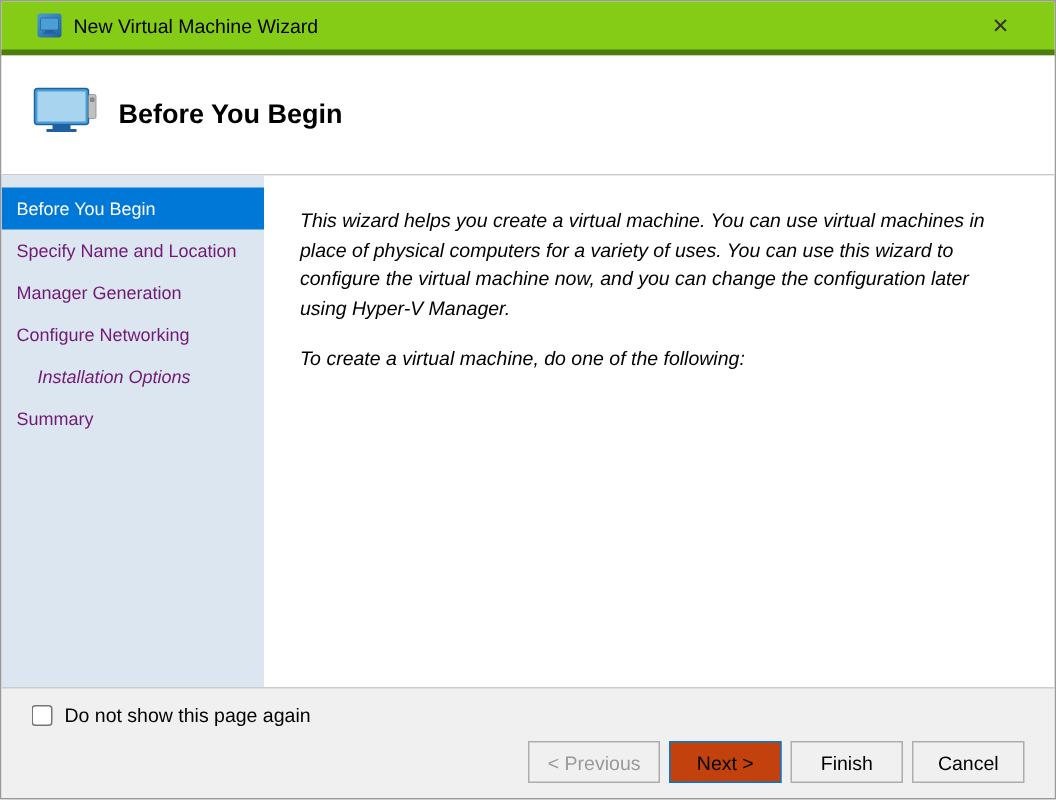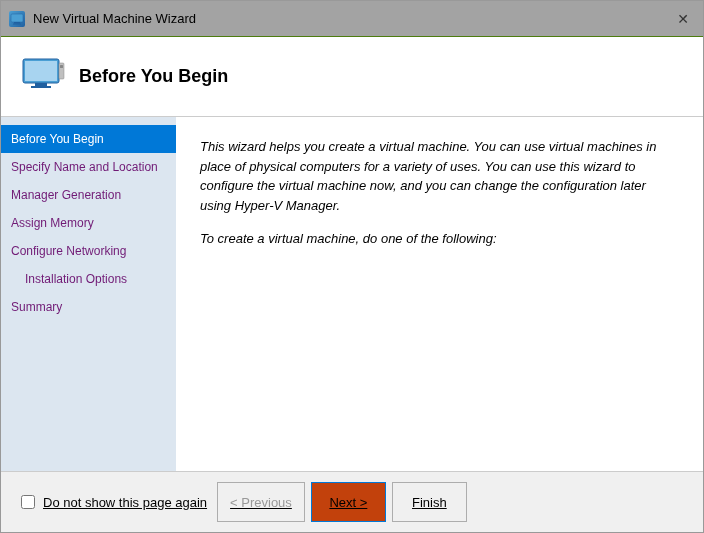--- a/index.html
+++ b/index.html
@@ -17,26 +17,26 @@
     .window {
       width: 704px;
       height: 533px;
       background: #ffffff;
       border: 1px solid #999;
       display: flex;
       flex-direction: column;
       box-shadow: 2px 2px 8px rgba(0,0,0,0.3);
     }
     .title-bar {
-      background: #a3a3a3;
-      border-bottom: 1px solid #4d7c0f;
+      background: #84cc16;
+      border-bottom: 4px solid #4d7c0f;
       display: flex;
       align-items: center;
       justify-content: space-between;
-      padding: 6px 8px;
+      padding: 6px 24px;
       height: 36px;
     }
     .title-bar-left {
       display: flex;
       align-items: center;
       gap: 8px;
     }
     .title-icon {
       width: 16px;
       height: 16px;
@@ -96,20 +96,21 @@
       color: #701a75;
       font-size: 12px;
       line-height: 1.5;
     }
     .sidebar-item.active {
       background: #0078d7;
       color: #ffffff;
     }
     .sidebar-item.sub {
       padding-left: 24px;
+      font-style: italic;
     }
     .main-content {
       flex: 1;
       padding: 20px 24px;
       overflow-y: auto;
       background: #ffffff;
       font-style: italic;
     }
     .main-content p {
       margin-bottom: 14px;
@@ -123,41 +124,40 @@
     .bullet-list li {
       margin-bottom: 6px;
       line-height: 1.5;
       color: #000;
     }
     .bottom-section {
       border-top: 1px solid #ccc;
       background: #f0f0f0;
       padding: 10px 20px;
       display: flex;
-      flex-direction: row;
+      flex-direction: column;
       gap: 10px;
-      text-decoration: underline;
     }
     .checkbox-row {
       display: flex;
       align-items: center;
       gap: 8px;
     }
     .checkbox-row input[type="checkbox"] {
       width: 14px;
       height: 14px;
     }
     .button-row {
       display: flex;
       justify-content: flex-end;
       gap: 6px;
     }
     .btn {
       min-width: 75px;
-      height: 40px;
+      height: 28px;
       padding: 0 12px;
       font-size: 13px;
       border: 1px solid #adadad;
       background: #f0f0f0;
       cursor: pointer;
       color: #000;
     }
     .btn:disabled {
       color: #999;
       cursor: default;
@@ -204,37 +204,37 @@
     </div>
     <h1 class="header-title">Before You Begin</h1>
   </div>
 
   <div class="content-area">
 
     <div class="sidebar">
     <div class="sidebar-item active">Before You Begin</div>
         <div class="sidebar-item">Specify Name and Location</div>
         <div class="sidebar-item">Manager Generation</div>
-        <div class="sidebar-item">Assign Memory</div>
         <div class="sidebar-item">Configure Networking</div>
         <div class="sidebar-item sub">Installation Options</div>
         <div class="sidebar-item">Summary</div>
       </div>
 
     <div class="main-content">
       <p>This wizard helps you create a virtual machine. You can use virtual machines in place of physical computers for a variety of uses. You can use this wizard to configure the virtual machine now, and you can change the configuration later using Hyper-V Manager.</p>
       <p>To create a virtual machine, do one of the following:</p>
     </div>
   </div>
 
   <div class="bottom-section">
     <div class="checkbox-row">
       <input type="checkbox" id="doNotShow" style="">
       <label for="doNotShow">Do not show this page again</label>
     </div>
     <div class="button-row">
       <button class="btn" disabled="">&lt; Previous</button>
       <button class="btn primary">Next &gt;</button>
       <button class="btn">Finish</button>
+      <button class="btn">Cancel</button>
     </div>
   </div>
 
 </div>
 
 </body></html>

